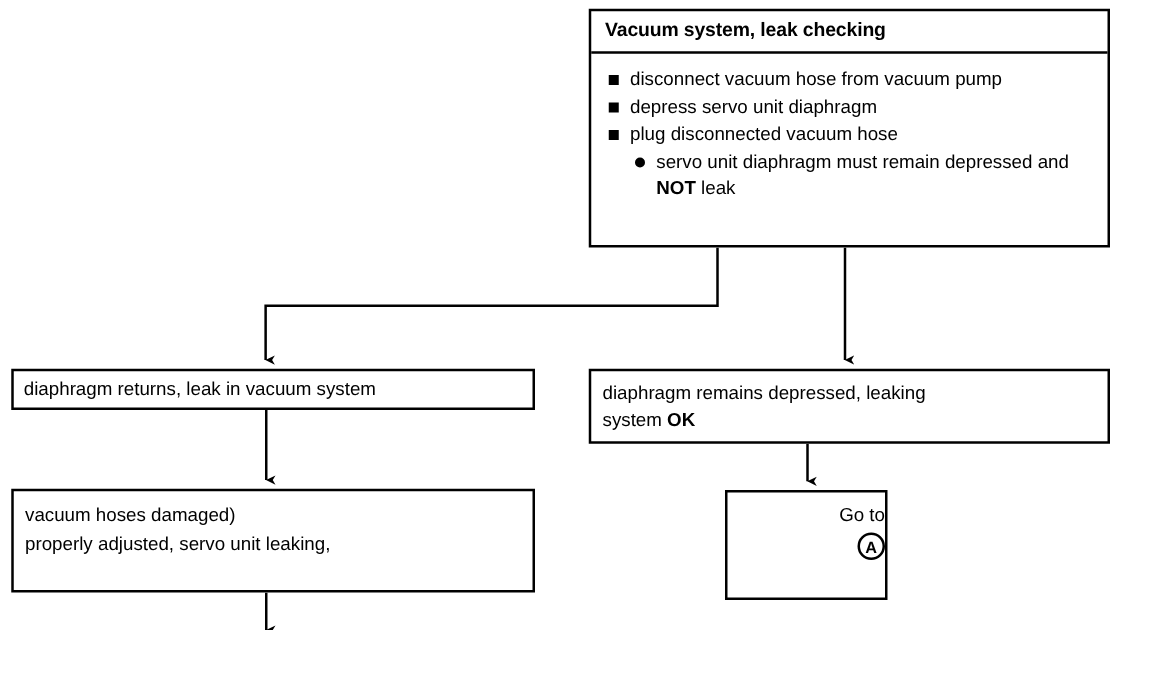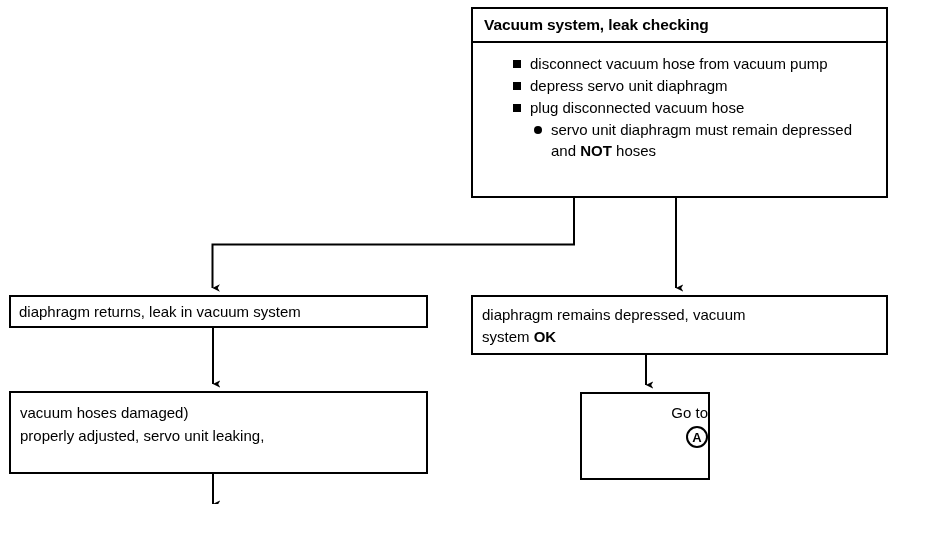--- a/index.html
+++ b/index.html
@@ -48,21 +48,20 @@
     letter-spacing: -0.1px;
   }
   #top-box-body {
     position: absolute;
     left: 0;
     top: 36px;
     right: 0;
     bottom: 0;
     padding: 8px 22px 0 12px;
     box-sizing: border-box;
-    margin-left: 26px;
   }
   .bullet-row {
     position: relative;
     padding-left: 19px;
     font-size: 15px;
     line-height: 21px;
     margin-bottom: 1px;
   }
   .bullet-row.sub {
     padding-left: 40px;
@@ -214,32 +213,32 @@
         <span class="txt">depress servo unit diaphragm</span>
       </div>
 
       <div class="bullet-row">
         <span class="mark"></span>
         <span class="txt">plug disconnected vacuum hose</span>
       </div>
 
       <div class="bullet-row sub">
         <span class="mark"></span>
-        <span class="txt"><span>servo unit diaphragm must remain depressed and </span><span class="bld">NOT</span><span> hoses</span></span>
+        <span class="txt"><span>servo unit diaphragm must remain depressed and </span><span class="bld">NOT</span><span> leak</span></span>
       </div>
 
     </div>
   </div>
 
   <div class="box" id="box-leak">
     <span class="line">diaphragm returns, leak in vacuum system</span>
   </div>
 
   <div class="box" id="box-ok">
-    <div class="line">diaphragm remains depressed, vacuum</div>
+    <div class="line">diaphragm remains depressed, leaking</div>
     <div class="line"><span>system </span><span class="bld">OK</span></div>
   </div>
 
   <div class="box" id="box-eliminate">
     <div class="line">vacuum hoses damaged)</div>
     <div class="line">properly adjusted, servo unit leaking,</div>
   </div>
 
   <div class="box" id="box-goto">
     <span class="goto-label">Go to</span>

